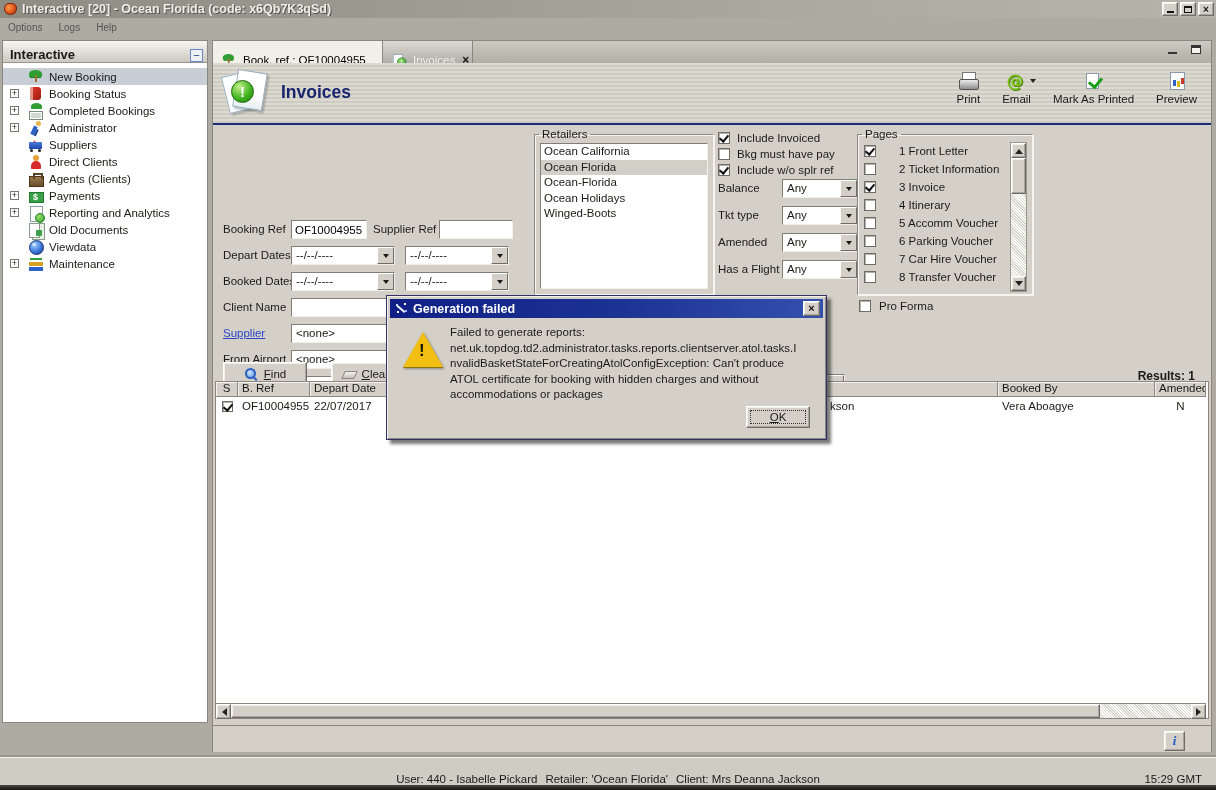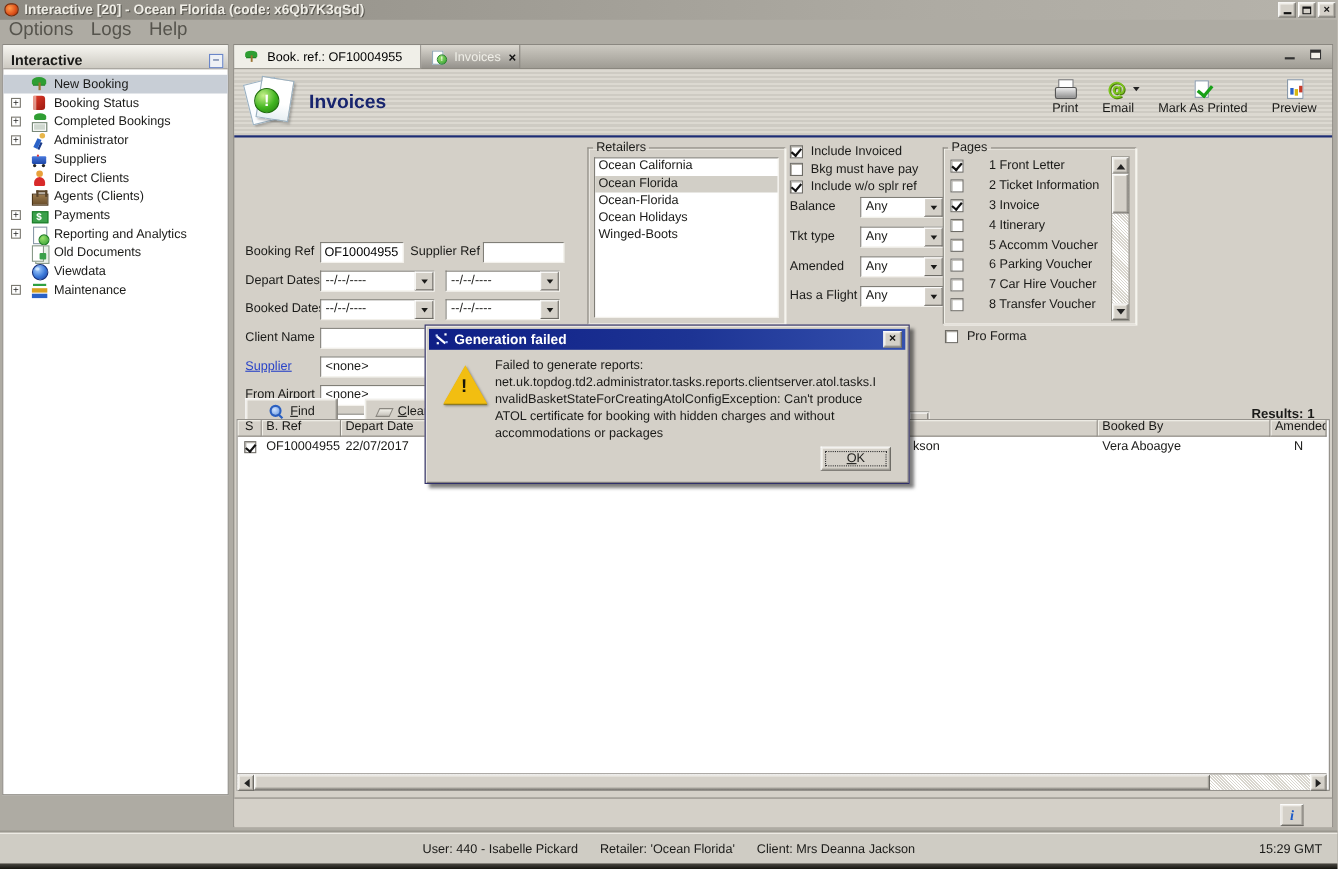--- a/index.html
+++ b/index.html
@@ -24,21 +24,21 @@
   fieldset.grp legend { font-size:11.5px; padding:0 3px; margin-left:4px; }
 
   
   #titlebar { position:absolute; left:0; top:0; width:1216px; height:18px; background:linear-gradient(90deg,#8e8b83,#aeaba3 70%,#b6b3ab); display:flex; align-items:center; padding-left:4px; }
   #app-logo { width:13px; height:12px; margin-right:5px; background:radial-gradient(circle at 35% 35%, #ff9a4a, #e0561e 55%, #9c2a08); border-radius:45% 45% 55% 55%; border:1px solid #7a2a08; flex:none; }
   #title-text { flex:1; font-weight:bold; font-size:12.5px; color:#efede6; text-shadow:1px 1px 0 #55534c; white-space:nowrap; overflow:hidden; }
   .win-btn { width:16px; height:14px; margin-right:2px; display:flex; align-items:center; justify-content:center; font-weight:bold; font-size:10px; color:#111; }
   .glyph-min { width:7px; height:0; border-bottom:2px solid #111; margin-top:6px; }
   .glyph-max { width:8px; height:7px; border:1px solid #111; border-top:2px solid #111; }
   #menubar { position:absolute; left:2px; top:19px; height:16px; display:flex; gap:16px; padding-left:6px; align-items:center; }
-  .menu-item { color:#56544d; font-size:17px; }
+  .menu-item { color:#56544d; font-size:10px; }
 
   
   #sidebar { position:absolute; left:2px; top:40px; width:206px; height:683px; background:#fff; border:1px solid #8a8780; }
   #sb-header { height:22px; background:linear-gradient(180deg,#f7f6f1,#ccc9c1); border-bottom:1px solid #98958d; display:flex; align-items:flex-end; padding:0 4px 0 7px; }
   #sb-title { flex:1; font-weight:bold; font-size:13px; }
   #sb-collapse { width:13px; height:13px; background:#eef1f6; border:1px solid #6a86c8; color:#24407a; font-size:11px; line-height:10px; text-align:center; }
   #tree { padding-top:5px; }
   .tree-item { height:17px; display:flex; align-items:center; padding-left:7px; white-space:nowrap; }
   .tree-item.sel { background:#c8ced6; }
   .plusbox { width:9px; height:9px; flex:none; margin-right:9px; background:#fff; border:1px solid #7a7870; font-size:9px; line-height:7px; text-align:center; color:#222; }
@@ -79,21 +79,21 @@
   .ic-printer::after { content:""; position:absolute; left:2px; top:8px; width:18px; height:9px; background:linear-gradient(180deg,#ececec,#8f8f8f); border:1px solid #555; border-radius:2px; }
   .ic-email-at::before { content:"@"; position:absolute; left:1px; top:0px; font:bold 17px/20px "DejaVu Sans",sans-serif; color:#7cc41e; text-shadow:1px 1px 0 #4a7a0a; }
   .ic-check-doc::before { content:""; position:absolute; left:3px; top:2px; width:11px; height:14px; background:#fff; border:1px solid #8a9aaa; }
   .ic-check-doc::after { content:""; position:absolute; left:8px; top:4px; width:6px; height:10px; border-right:3px solid #18a018; border-bottom:3px solid #18a018; transform:rotate(40deg); }
   .ic-preview-chart::before { content:""; position:absolute; left:4px; top:1px; width:13px; height:16px; background:#fff; border:1px solid #8a9aaa; }
   .ic-preview-chart::after { content:""; position:absolute; left:7px; top:9px; width:3px; height:6px; background:#2a62c8; box-shadow:4px 1px 0 #d8b810, 8px -2px 0 #c83a28; }
   .tb-caret { position:absolute; right:-8px; top:8px; width:0; height:0; border:3px solid transparent; border-top:4px solid #222; }
 
   
   #main { position:absolute; left:212px; top:40px; width:1000px; height:712px; background:#d4d0c8; border:1px solid #8a8780; }
-  #tabstrip { position:absolute; left:0; top:0; width:998px; height:22px; background:linear-gradient(180deg,#ccc9c1,#9e9b93); border-bottom:1px solid #7a7870; display:flex; }
+  #tabstrip { position:absolute; left:0; top:0; width:998px; height:38px; background:linear-gradient(180deg,#ccc9c1,#9e9b93); border-bottom:1px solid #7a7870; display:flex; }
   .tab { display:flex; align-items:center; gap:5px; padding:0 9px; border-right:1px solid #8a8780; font-size:11.5px; }
   .tab .ic { transform:scale(.85); transform-origin:left center; }
   .tab.inactive { width:170px; background:#f0efe8; color:#000; }
   .tab.active { width:90px; background:linear-gradient(180deg,#dcd9d1,#94918b); color:#f0efe8; }
   .tab-close { font:bold 12px/12px "Liberation Sans",sans-serif; color:#111; margin-left:2px; }
   #mdi-btns { position:absolute; right:10px; top:4px; display:flex; gap:14px; align-items:center; }
   .mdi-min { width:9px; height:0; border-bottom:2px solid #333; margin-top:7px; }
   .mdi-restore { width:10px; height:9px; border:1px solid #333; border-top:3px solid #333; background:#f4f2ec; }
 
   #band { position:absolute; left:0; top:22px; width:998px; height:62px; background:repeating-linear-gradient(180deg,#dcd9d1 0 2px,#cecbc3 2px 4px); border-bottom:2px solid #1c2c74; }
@@ -154,21 +154,21 @@
   #row-cb { width:22px; display:flex; justify-content:center; flex:none; }
   #row-cb .cb { width:11px; height:11px; }
   #hsb { position:absolute; left:0; bottom:0; width:990px; height:15px; background:repeating-linear-gradient(45deg,#fff 0 1px,#d8d5cd 1px 2px); border-top:1px solid #8a8780; }
   #hsb .sb-btn { top:0; }
   #hsb-thumb { position:absolute; left:15px; top:0; width:869px; height:14px; }
   #hsb-right { left:auto; right:0; }
 
   
   #bottombar { position:absolute; left:0; top:684px; width:998px; height:27px; border-top:1px solid #8a8780; background:#d4d0c8; }
   #info-btn { position:absolute; right:26px; top:5px; width:21px; height:20px; font:italic bold 13px/18px "Liberation Serif",serif; color:#1a58c8; }
-  #statusbar { position:absolute; left:0; top:757px; width:1216px; height:28px; background:#cfccc4; border-top:1px solid #f4f2ec; box-shadow:0 -2px 0 #9a978f; display:flex; align-items:center; justify-content:center; gap:20px; }
+  #statusbar { position:absolute; left:0; top:757px; width:1216px; height:28px; background:#cfccc4; border-top:1px solid #f4f2ec; box-shadow:0 -2px 0 #9a978f; display:flex; align-items:flex-end; justify-content:center; gap:8px; }
   #status-time { position:absolute; right:14px; }
   #bottomedge { position:absolute; left:0; top:785px; width:1216px; height:5px; background:linear-gradient(180deg,#4a4842,#15140f); }
 
   
   #dialog { position:absolute; left:386px; top:295px; width:441px; height:145px; background:#d4d0c8; border:1px solid #30306a; box-shadow:inset 1px 1px 0 #f2f0ea, inset -1px -1px 0 #8a8780, 4px 4px 3px rgba(15,15,15,.55); padding:3px; z-index:50; }
   #dlg-title { height:19px; background:linear-gradient(90deg,#0f1f86,#1d3494 55%,#3450ae); display:flex; align-items:center; padding:0 3px 0 4px; }
   #dlg-title-text { flex:1; color:#fff; font-weight:bold; font-size:12.5px; margin-left:5px; }
   .ic-wand { position:relative; width:14px; height:14px; flex:none; }
   .ic-wand::before { content:""; position:absolute; left:6px; top:2px; width:2px; height:10px; background:#fff; transform:rotate(-50deg); }
   .ic-wand::after { content:""; position:absolute; left:2px; top:2px; width:2px; height:2px; background:#cfe0ff; box-shadow:8px -1px 0 #fff, 1px 7px 0 #fff, 9px 6px 0 #9ab8ff; }

